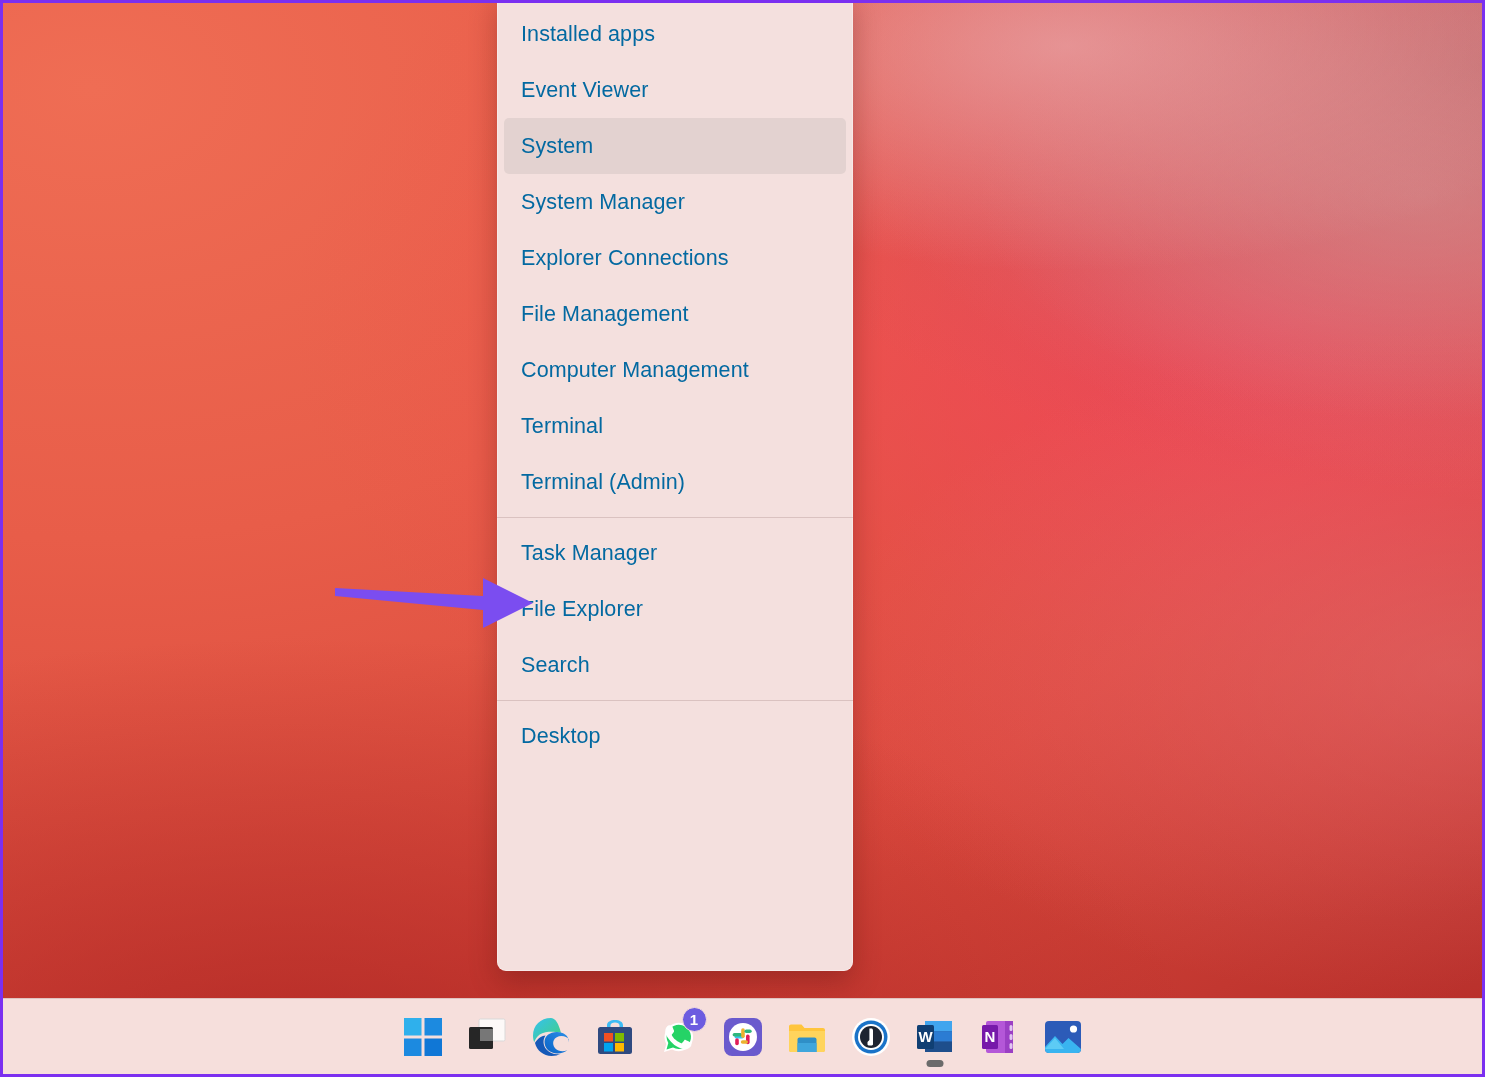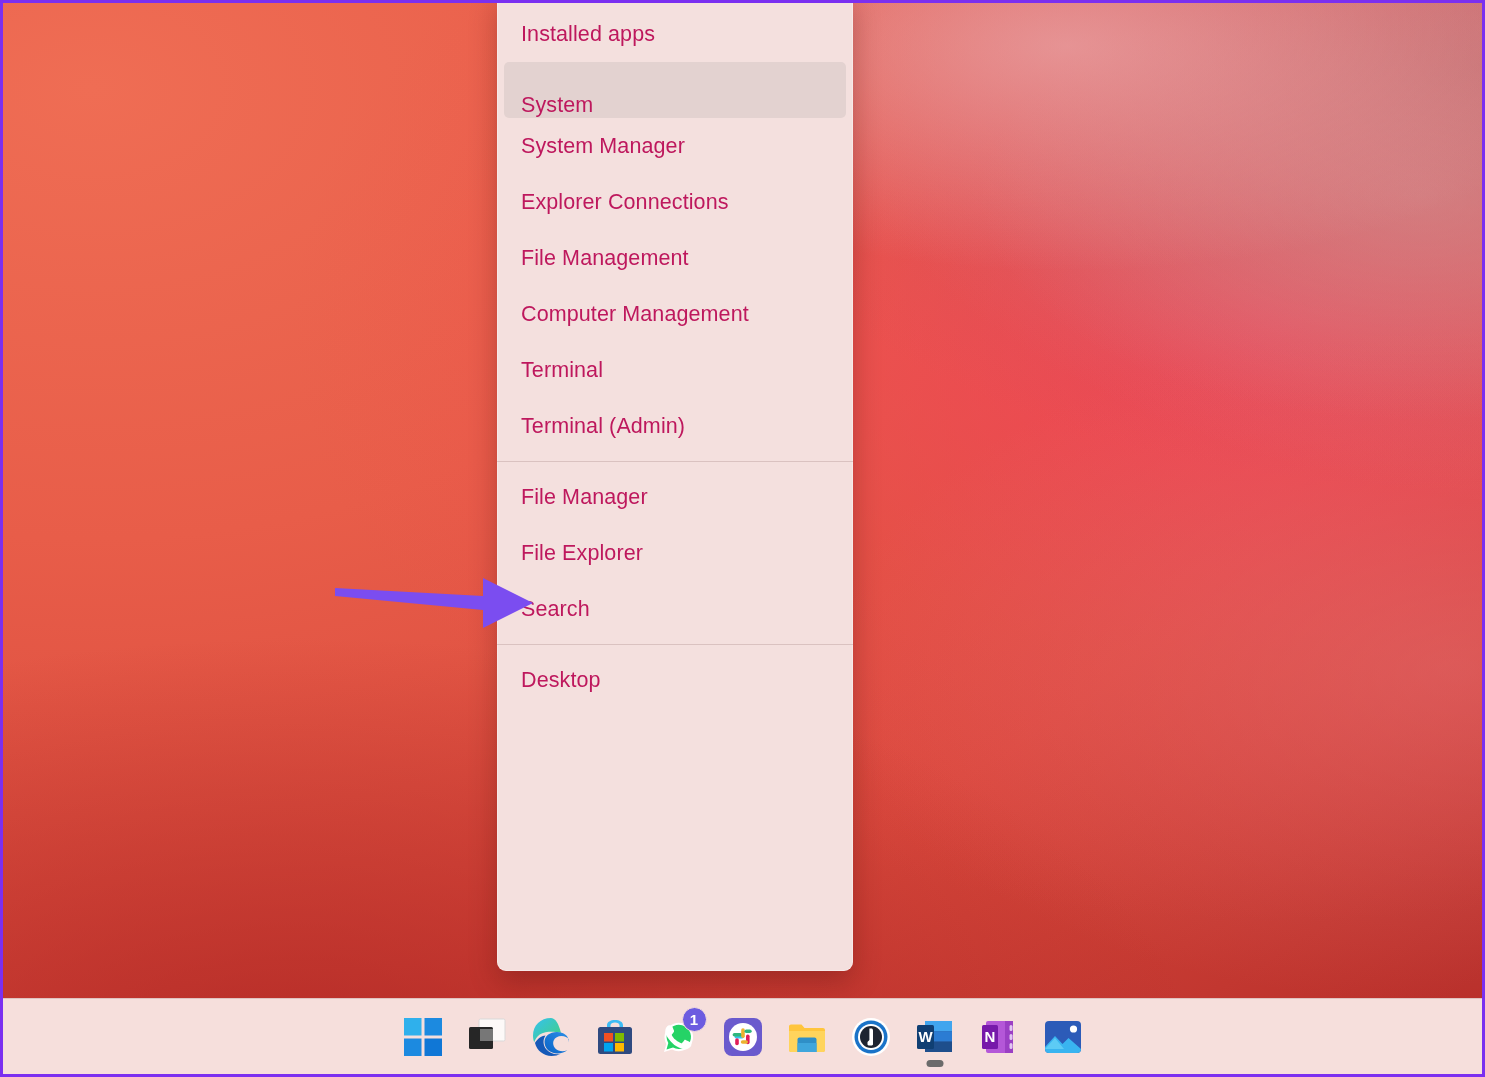--- a/index.html
+++ b/index.html
@@ -46,26 +46,26 @@
     padding-top:10px;
     overflow:hidden;
   }
   .menu-section { padding:3px 7px; }
   .menu-item {
     height:56px;
     display:flex; align-items:center;
     padding:0 17px;
     border-radius:5px;
     font-size:21.5px;
-    color:#be185d;
+    color:#0369a1;
     font-weight:400;
     letter-spacing:0.1px;
     position:relative;
   }
-  .menu-item.selected { background:#E3D2D0;align-items:flex-end; }
+  .menu-item.selected { background:#E3D2D0; }
   .menu-item .label { flex:1; }
   .chev {
     width:18px; height:18px; display:block;
     opacity:0.85;
   }
   .sep {
     height:1px; background:rgba(90,40,38,0.16);
     margin:4px 0 4px 0;
   }
 
@@ -107,20 +107,23 @@
 <div id="desktop">
   <div class="wp-layer" id="wp1"></div>
   <div class="wp-layer" id="wp2"></div>
   <div class="wp-layer" id="wp3"></div>
 
   <div id="ctx-menu">
       <div class="menu-section">
         <div class="menu-item">
           <span class="label">Installed apps</span>
         </div>
+        <div class="menu-item">
+          <span class="label">Event Viewer</span>
+        </div>
         <div class="menu-item selected">
           <span class="label">System</span>
         </div>
         <div class="menu-item">
           <span class="label">System Manager</span>
         </div>
         <div class="menu-item">
           <span class="label">Explorer Connections</span>
         </div>
         <div class="menu-item">
@@ -132,21 +135,21 @@
         <div class="menu-item">
           <span class="label">Terminal</span>
         </div>
         <div class="menu-item">
           <span class="label">Terminal (Admin)</span>
         </div>
       </div>
       <div class="sep"></div>
       <div class="menu-section">
         <div class="menu-item">
-          <span class="label">File Manager</span>
+          <span class="label">Task Manager</span>
         </div>
         <div class="menu-item">
           <span class="label">File Explorer</span>
         </div>
         <div class="menu-item">
           <span class="label">Search</span>
         </div>
       </div>
       <div class="sep"></div>
       <div class="menu-section">

